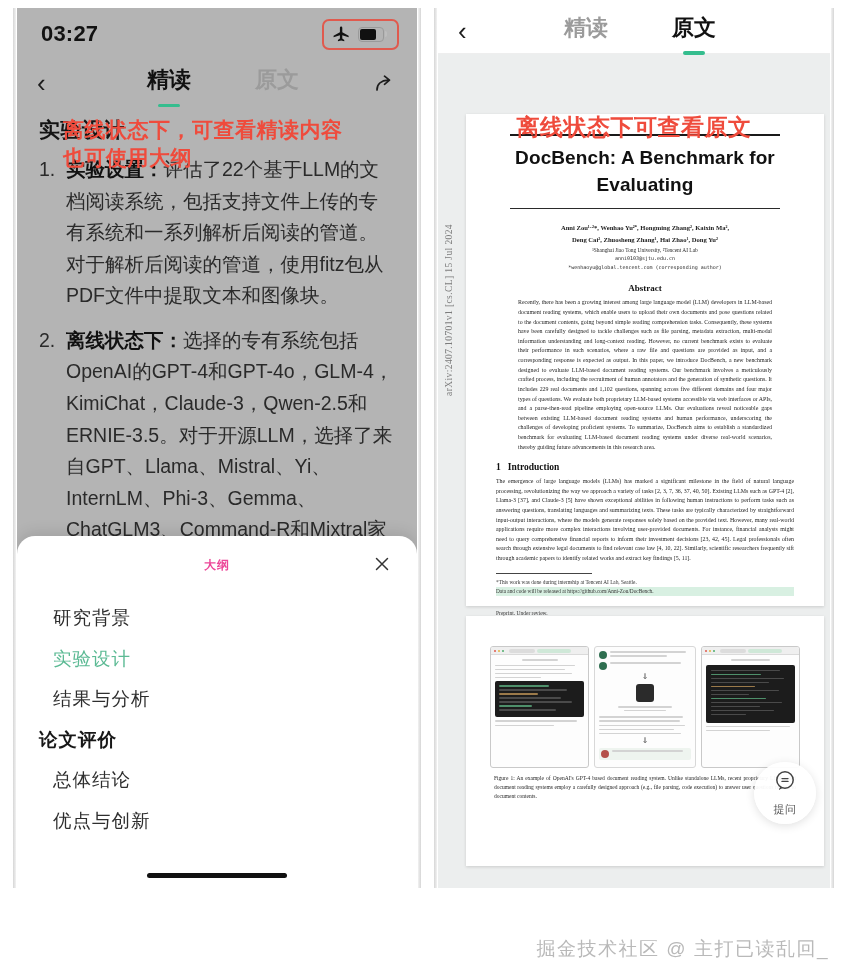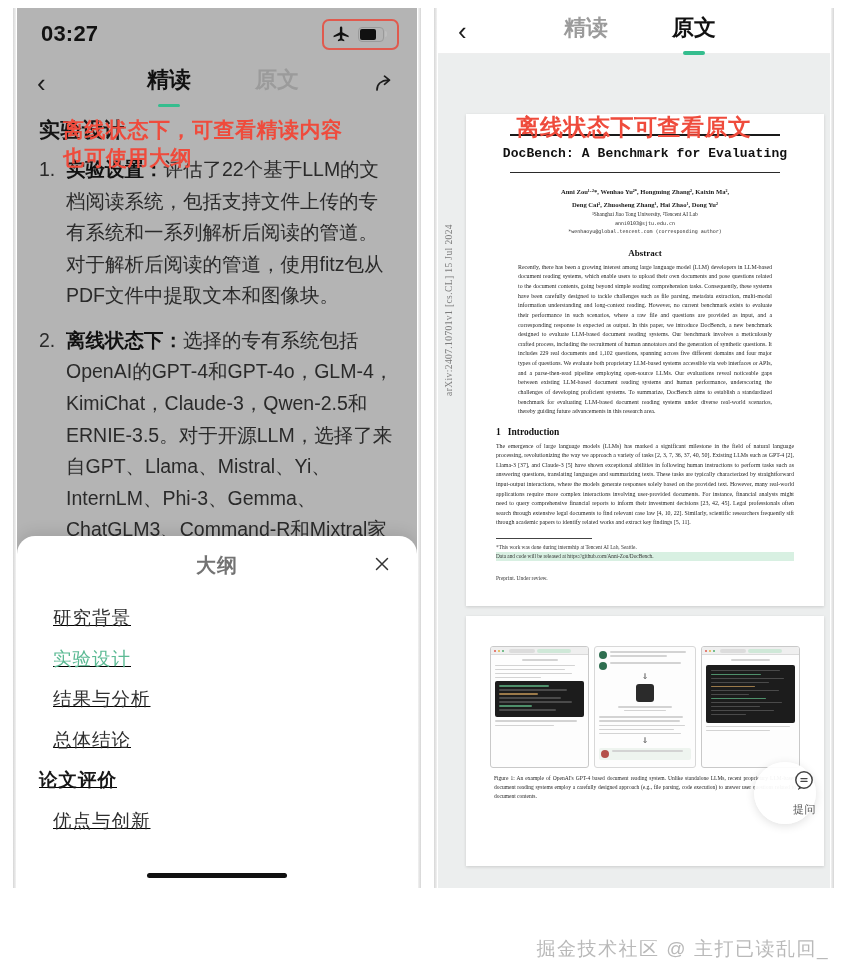--- a/index.html
+++ b/index.html
@@ -105,26 +105,26 @@
   
   .outline-sheet {
     position: absolute; left: 0; right: 0; bottom: 0; height: 352px;
     background: #fff; border-radius: 18px 18px 0 0; z-index: 12;
     box-shadow: 0 -4px 14px rgba(0,0,0,.10);
   }
   .outline-head {
     position: relative; height: 58px;
     display: flex; align-items: center; justify-content: center;
   }
-  .outline-title { font-size: 20px; font-weight: bold; color: #737373; letter-spacing: 1px; font-family: Liberation Mono, monospace; }
+  .outline-title { font-size: 12px; font-weight: bold; color: #ec4899; letter-spacing: 1px; font-family: Liberation Mono, monospace; }
   .outline-close {
     position: absolute; right: 24px; top: 17px;
     width: 22px; height: 22px; cursor: pointer;
   }
-  .outline-list { padding: 4px 15px 0 0; text-decoration: underline; }
+  .outline-list { padding: 4px 15px 0 0; }
   .ol-item { font-size: 18.5px; line-height: 1; padding: 11px 0 11px 36px; cursor: pointer; letter-spacing: 1px; }
   .ol-item.lvl1 { padding-left: 22px; font-weight: bold; color: #171717; }
   .ol-item.lvl2 { color: #2e2e2e; }
   .ol-item.active { color: #5cba94; }
   .home-indicator {
     position:absolute; left:50%; transform:translateX(-50%);
     bottom: 10px; width: 140px; height: 5px; border-radius: 3px; background:#111;
   }
 
   
@@ -150,23 +150,23 @@
     position: relative; margin: 8px 6px 10px 28px;
     background: #fff; box-shadow: 0 1px 3px rgba(0,0,0,.14);
   }
   .pdf-page.p1 { height: 492px; padding: 14px 30px; }
   .pdf-page.p2 { height: 250px; padding: 12px 18px; }
 
   .rule { height: 1.6px; background: #1a1a1a; margin: 6px 14px 9px; }
   .rule.thin { height: 1px; background:#2a2a2a; margin: 9px 14px 14px; }
 
   .pdf-title {
-    font-family: Liberation Mono, monospace;
+    font-family: Liberation Sans, sans-serif;
     font-weight: bold; text-align: center; color: #111;
-    font-size: 13px; line-height: 1.42; letter-spacing: .1px;
+    font-size: 19px; line-height: 1.42; letter-spacing: .1px;
   }
   .pdf-authors {
     font-family: "Liberation Serif", serif;
     text-align:center; font-size: 6.6px; font-weight:bold; color:#1c1c1c;
     line-height: 1.6; margin-top: 2px;
   }
   .pdf-affil {
     font-family: "Liberation Serif", serif;
     text-align:center; font-size: 5.4px; color:#2a2a2a; line-height:1.6;
   }
@@ -217,21 +217,21 @@
   .cube { width:18px; height:18px; background:#2b2b2b; border-radius:3px; margin:0 auto; }
   .arrow-d { text-align:center; font-size:8px; color:#555; line-height:1; margin:3px 0; }
   .fig-cap { font-family:"Liberation Serif", serif; font-size:5.5px; line-height:1.6; color:#262626; text-align:justify; margin: 6px 10px 0; }
 
   
   .fab {
     position:absolute; right: 14px; bottom: 64px;
     width: 62px; height: 62px; border-radius: 50%;
     background: rgba(255,255,255,.94);
     box-shadow: 0 2px 10px rgba(0,0,0,.12);
-    display:flex; flex-direction:column; align-items:flex-end; justify-content:center;
+    display:flex; flex-direction:column; align-items:center; justify-content:center;
     gap: 9px; cursor:pointer; z-index: 9;
   }
   .fab .lbl { font-size: 11px; color:#555; letter-spacing:.5px; }
 
   
   .watermark {
     position:absolute; right: 14px; bottom: 12px;
     font-size: 19px; color: #b9b9b9; letter-spacing: 1.5px;
     white-space: nowrap;
   }
@@ -301,22 +301,22 @@
           <div class="outline-close">
             <svg width="22" height="22" viewBox="0 0 24 24">
               <path fill="none" stroke="#333" stroke-width="1.6" stroke-linecap="round" d="M6 6l12 12M18 6L6 18"></path>
             </svg>
           </div>
         </div>
         <div class="outline-list">
           <div class="ol-item lvl2">研究背景</div>
           <div class="ol-item lvl2 active">实验设计</div>
           <div class="ol-item lvl2">结果与分析</div>
+          <div class="ol-item lvl1">论文评价</div>
           <div class="ol-item lvl2">总体结论</div>
-          <div class="ol-item lvl1">论文评价</div>
           <div class="ol-item lvl2">优点与创新</div>
         </div>
         <div class="home-indicator"></div>
       </div>
 
     </div>
   </div>
 
   <div class="phone right">
     <div class="phone-edge-l"></div>

